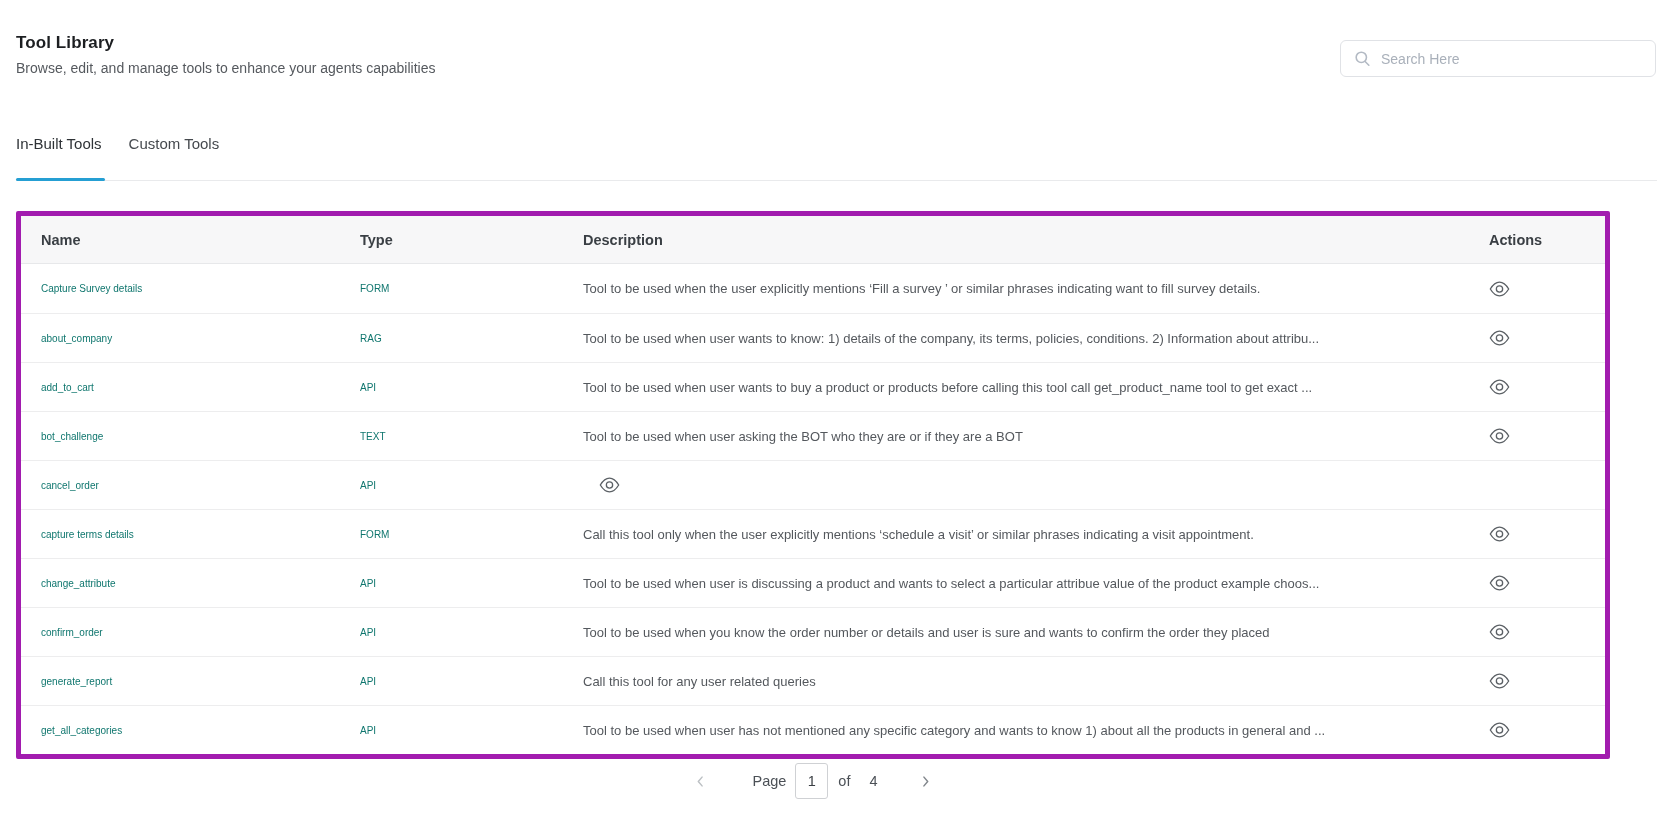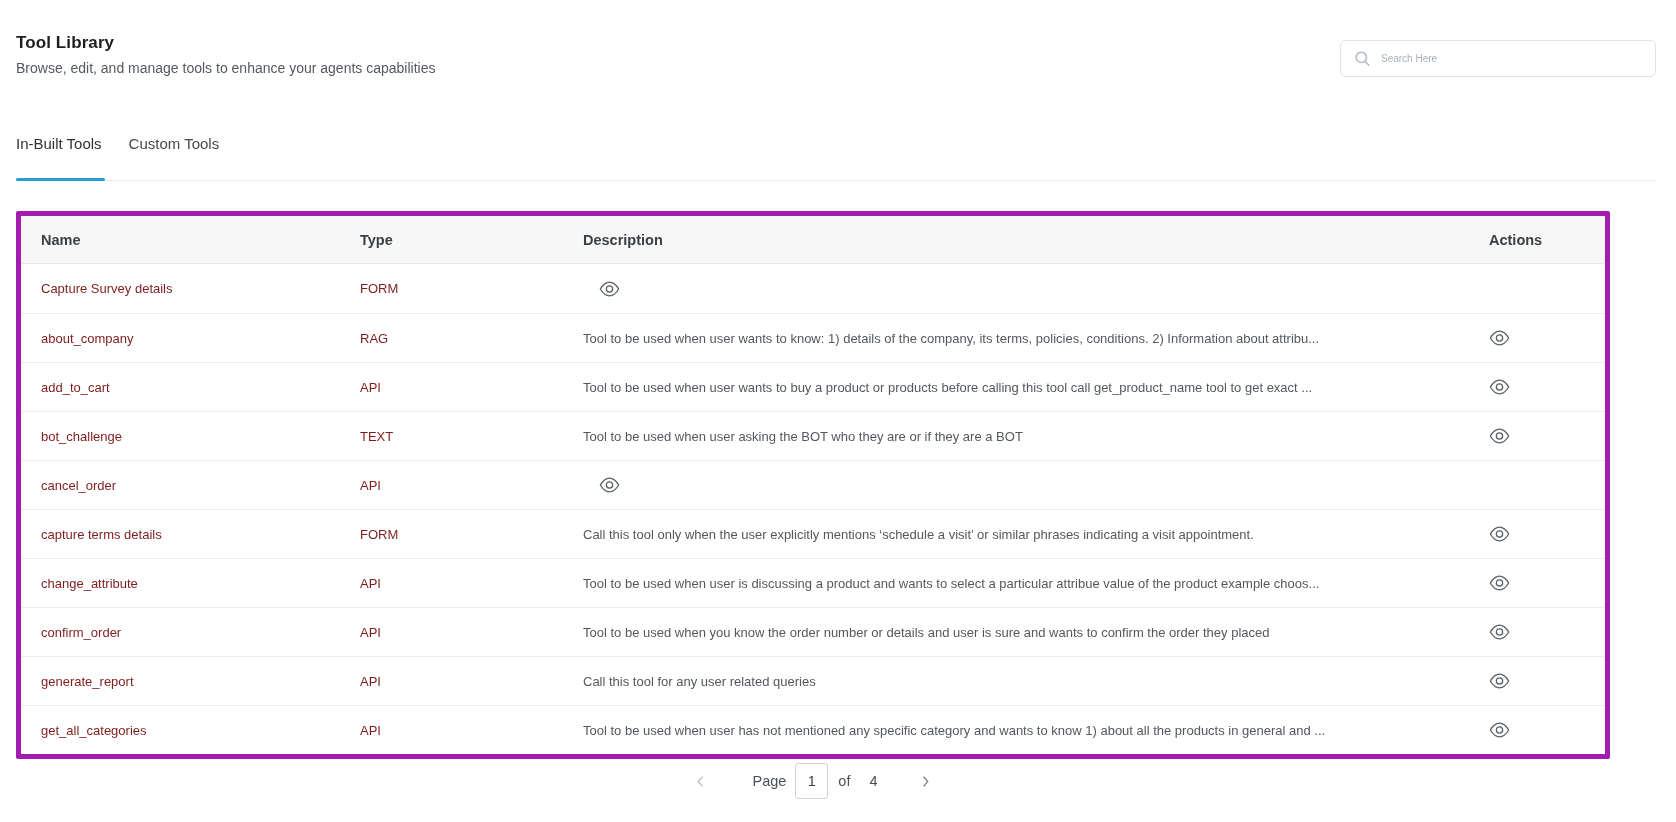--- a/index.html
+++ b/index.html
@@ -21,21 +21,21 @@
     position: absolute; top: 40px; right: 20px;
     width: 316px; height: 37px;
     border: 1px solid #e0e2e6; border-radius: 6px;
     background: #fff;
     display: flex; align-items: center;
     padding: 0 12px;
   }
   .search-box svg { flex: 0 0 auto; margin-right: 9px; }
   .search-box input {
     border: none; outline: none; width: 100%;
-    font-family: inherit; font-size: 10px; color: #a16207; background: transparent;
+    font-family: inherit; font-size: 14px; color: #a16207; background: transparent;
   }
   .search-box input::placeholder { color: #a9b0ba; }
 
   
   .tabs {
     position: absolute; top: 133px; left: 16px; right: 19px;
     display: flex; gap: 27px;
     border-bottom: 1px solid #e9eaec;
   }
   .tab {
@@ -65,21 +65,21 @@
   }
   .thead {
     background: #f7f7f8;
     height: 48px;
     border-bottom: 1px solid #e7e8ea;
   }
   .th { font-size: 14.5px; font-weight: 700; color: #3a3f44; }
   .th.actions, .td.actions { padding-left: 16px; }
   .tbody .trow { border-top: 1px solid #ededee; }
   .tbody .trow:first-child { border-top: none; }
-  .td { font-size: 13px; color: #7f1d1d; white-space: nowrap; overflow: hidden; }
+  .td { font-size: 10px; color: #0f766e; white-space: nowrap; overflow: hidden; }
   .td.desc { font-size: 13px; color: #54585d; }
   .eye-btn {
     background: none; border: none; cursor: pointer;
     width: 26px; height: 22px; display: flex; align-items: center; justify-content: flex-start;
     padding: 0;
   }
 
   
   .pagination {
     position: absolute; top: 763px; left: 16px; width: 1594px;
@@ -130,20 +130,21 @@
     <div class="trow thead">
       <div class="th">Name</div>
       <div class="th">Type</div>
       <div class="th">Description</div>
       <div class="th actions">Actions</div>
     </div>
     <div class="tbody">
     <div class="trow">
       <div class="td">Capture Survey details</div>
       <div class="td">FORM</div>
+      <div class="td desc">Tool to be used when the user explicitly mentions ‘Fill a survey ’ or similar phrases indicating want to fill survey details.</div>
       <div class="td actions">
         <button class="eye-btn">
           <span style="display:flex;">
             <svg width="21" height="16" viewBox="0 0 24 18" fill="none" stroke="#5b6065" stroke-width="1.5">
               <path d="M1.5 9 C 5 3.2, 9 1.2, 12 1.2 C 15 1.2, 19 3.2, 22.5 9 C 19 14.8, 15 16.8, 12 16.8 C 9 16.8, 5 14.8, 1.5 9 Z"></path>
               <circle cx="12" cy="9" r="3.6"></circle>
             </svg>
           </span>
         </button>
       </div>

